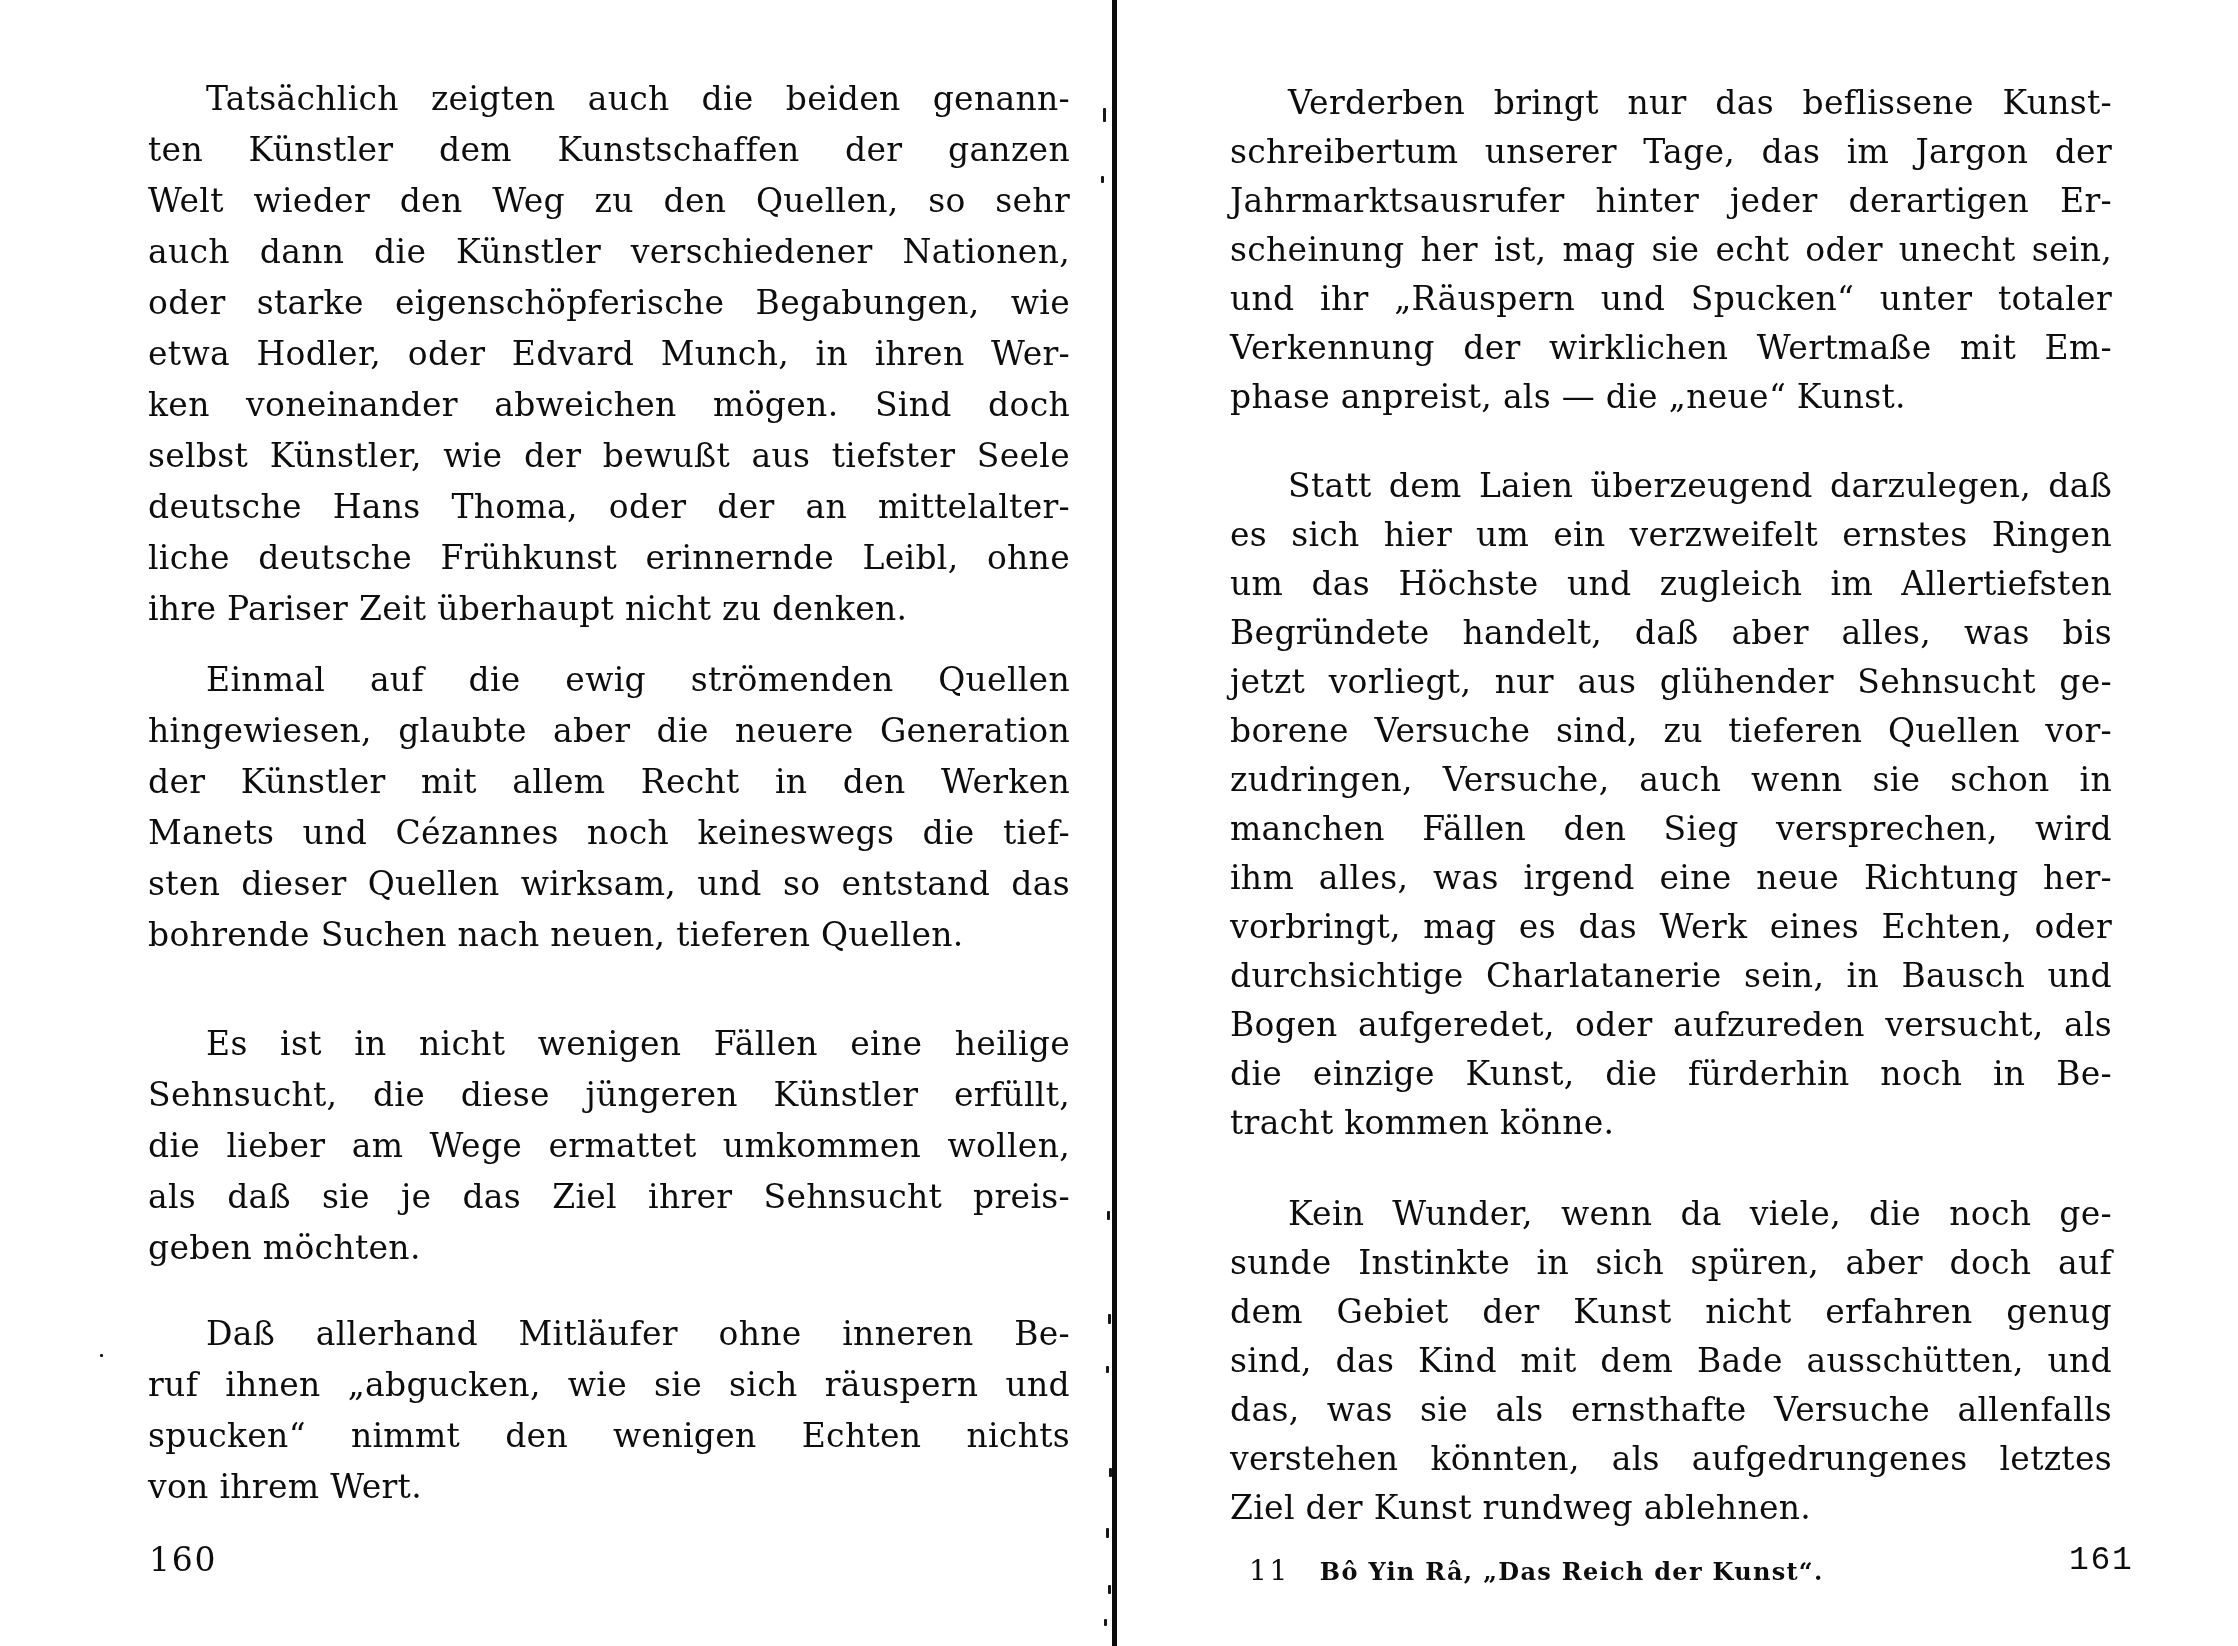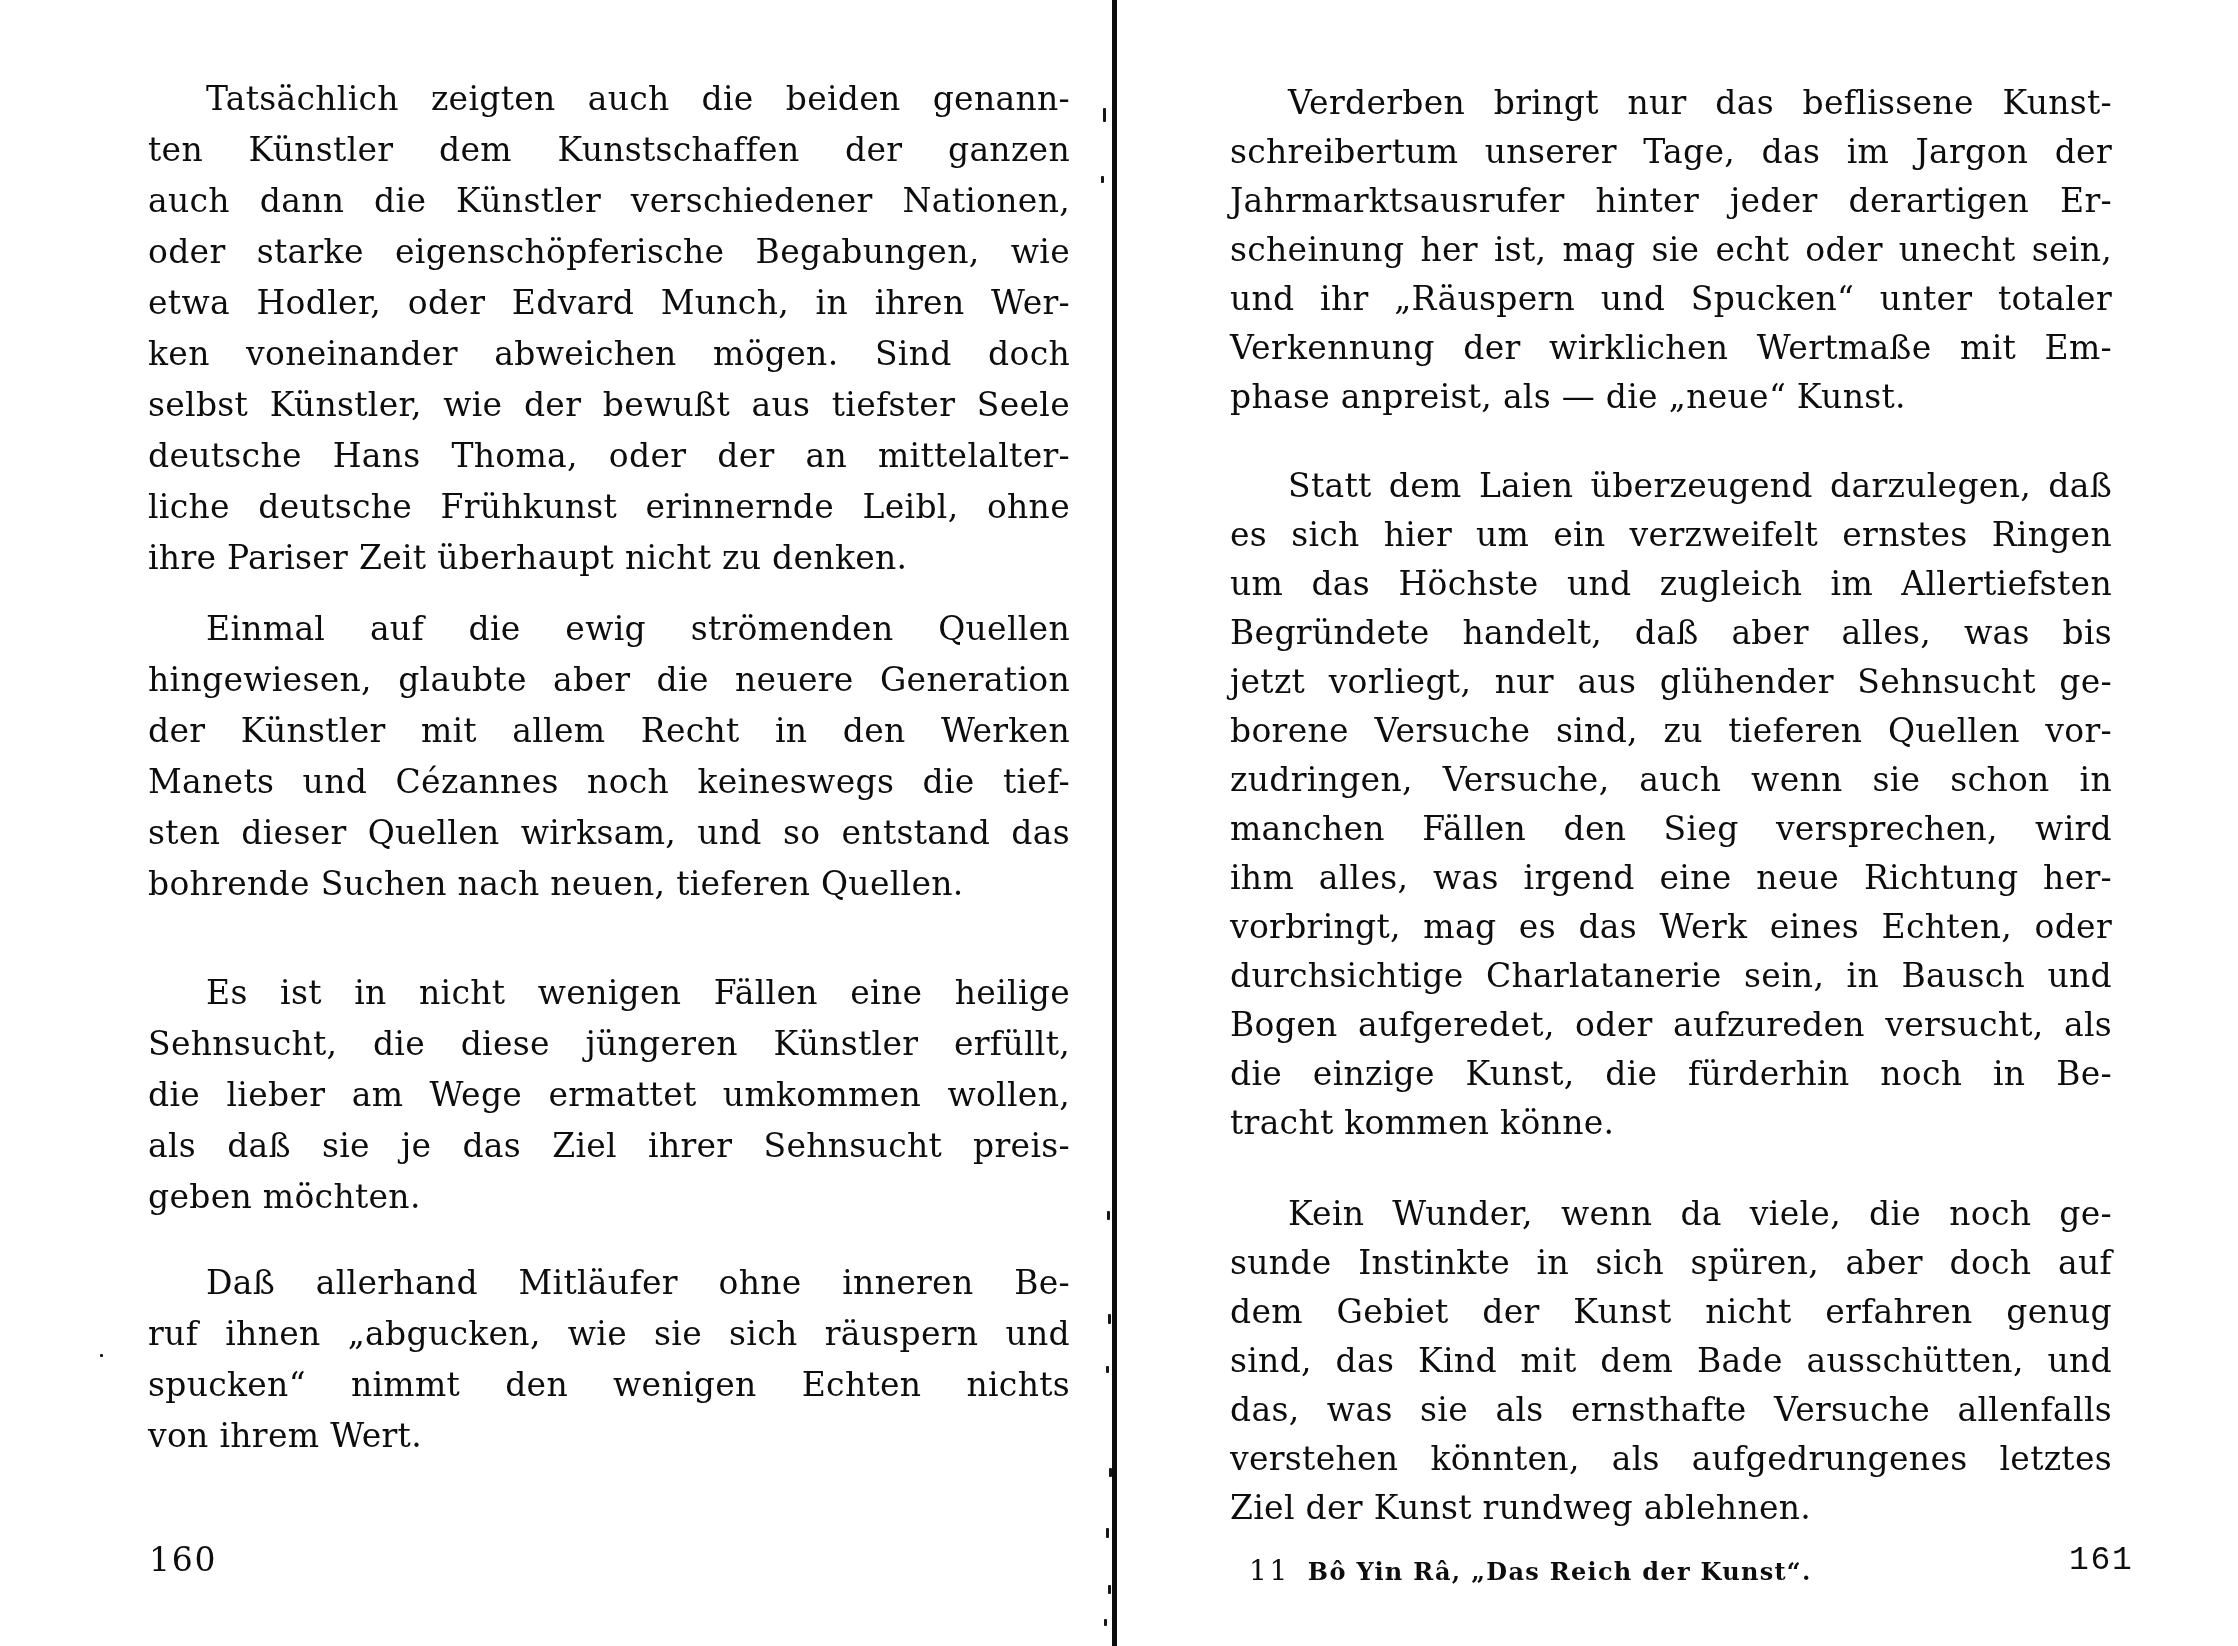--- a/index.html
+++ b/index.html
@@ -32,21 +32,21 @@
   .pagenum{
     position:absolute;
     font-size:33px;
     letter-spacing:1.7px;
   }
   .pagenum-left{left:149px;top:1540px;}
   .pagenum-right{left:2069px;top:1542px;font-family:Liberation Mono, monospace;}
   .book-footer{
     position:absolute;
     left:1249px;top:1554px;
-    display:flex;align-items:baseline;gap:18px;
+    display:flex;align-items:baseline;gap:30px;
     white-space:nowrap;
   }
   .footer-sig{font-size:28px;letter-spacing:2.6px;}
   .footer-text{font-size:24px;font-weight:bold;letter-spacing:1.3px;}
   .gutter-line{
     position:absolute;
     left:1112px;top:0;
     width:5.1px;height:1647px;
     background:#0c0c0c;
   }
@@ -66,20 +66,21 @@
 </head>
 <body>
 
 <div class="spread">
 
   <section>
     <div class="textblock tb-left">
       <div class="para">
           <div class="line first">Tatsächlich zeigten auch die beiden genann-</div>
           <div class="line">ten Künstler dem Kunstschaffen der ganzen</div>
+          <div class="line">Welt wieder den Weg zu den Quellen, so sehr</div>
           <div class="line">auch dann die Künstler verschiedener Nationen,</div>
           <div class="line">oder starke eigenschöpferische Begabungen, wie</div>
           <div class="line">etwa Hodler, oder Edvard Munch, in ihren Wer-</div>
           <div class="line">ken voneinander abweichen mögen. Sind doch</div>
           <div class="line">selbst Künstler, wie der bewußt aus tiefster Seele</div>
           <div class="line">deutsche Hans Thoma, oder der an mittelalter-</div>
           <div class="line">liche deutsche Frühkunst erinnernde Leibl, ohne</div>
           <div class="line last">ihre Pariser Zeit überhaupt nicht zu denken.</div>
         </div>
       <div class="para gap-a">

